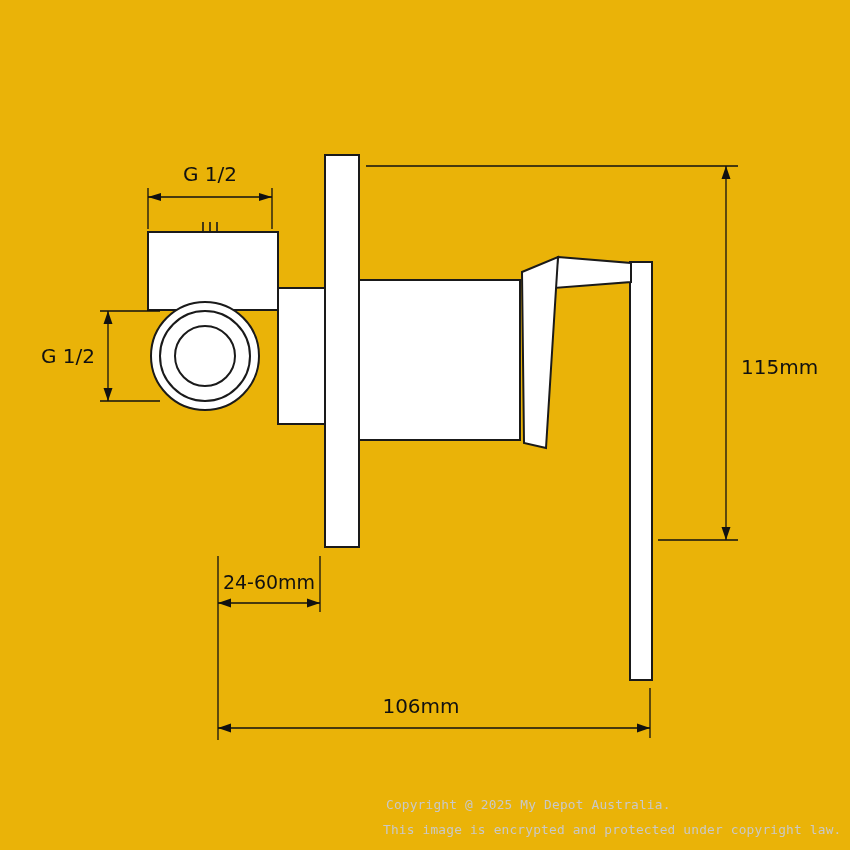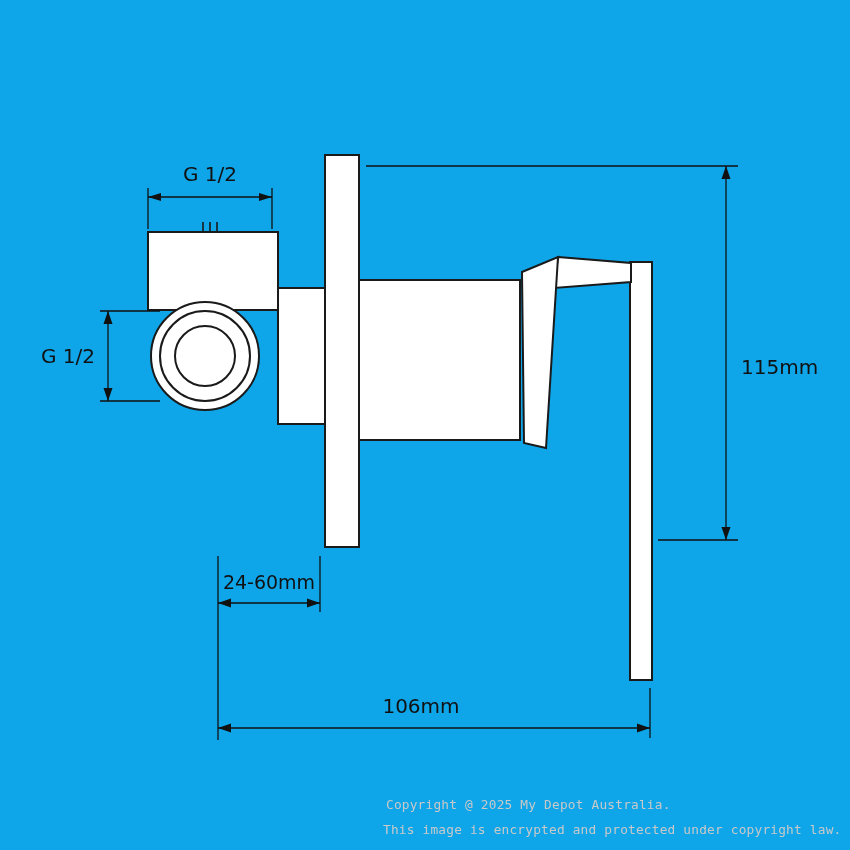--- a/index.html
+++ b/index.html
@@ -4,21 +4,21 @@
 <style>
   html, body {
     margin: 0;
     padding: 0;
     background: #ffffff;
   }
   .stage {
     position: relative;
     width: 850px;
     height: 850px;
-    background: #0ea5e9;
+    background: #eab308;
     overflow: hidden;
     font-family: "DejaVu Sans", "Liberation Sans", sans-serif;
   }
   svg { display: block; }
   .outline {
     stroke: #1a1a1a;
     stroke-width: 2;
     fill: none;
     stroke-linejoin: miter;
   }

